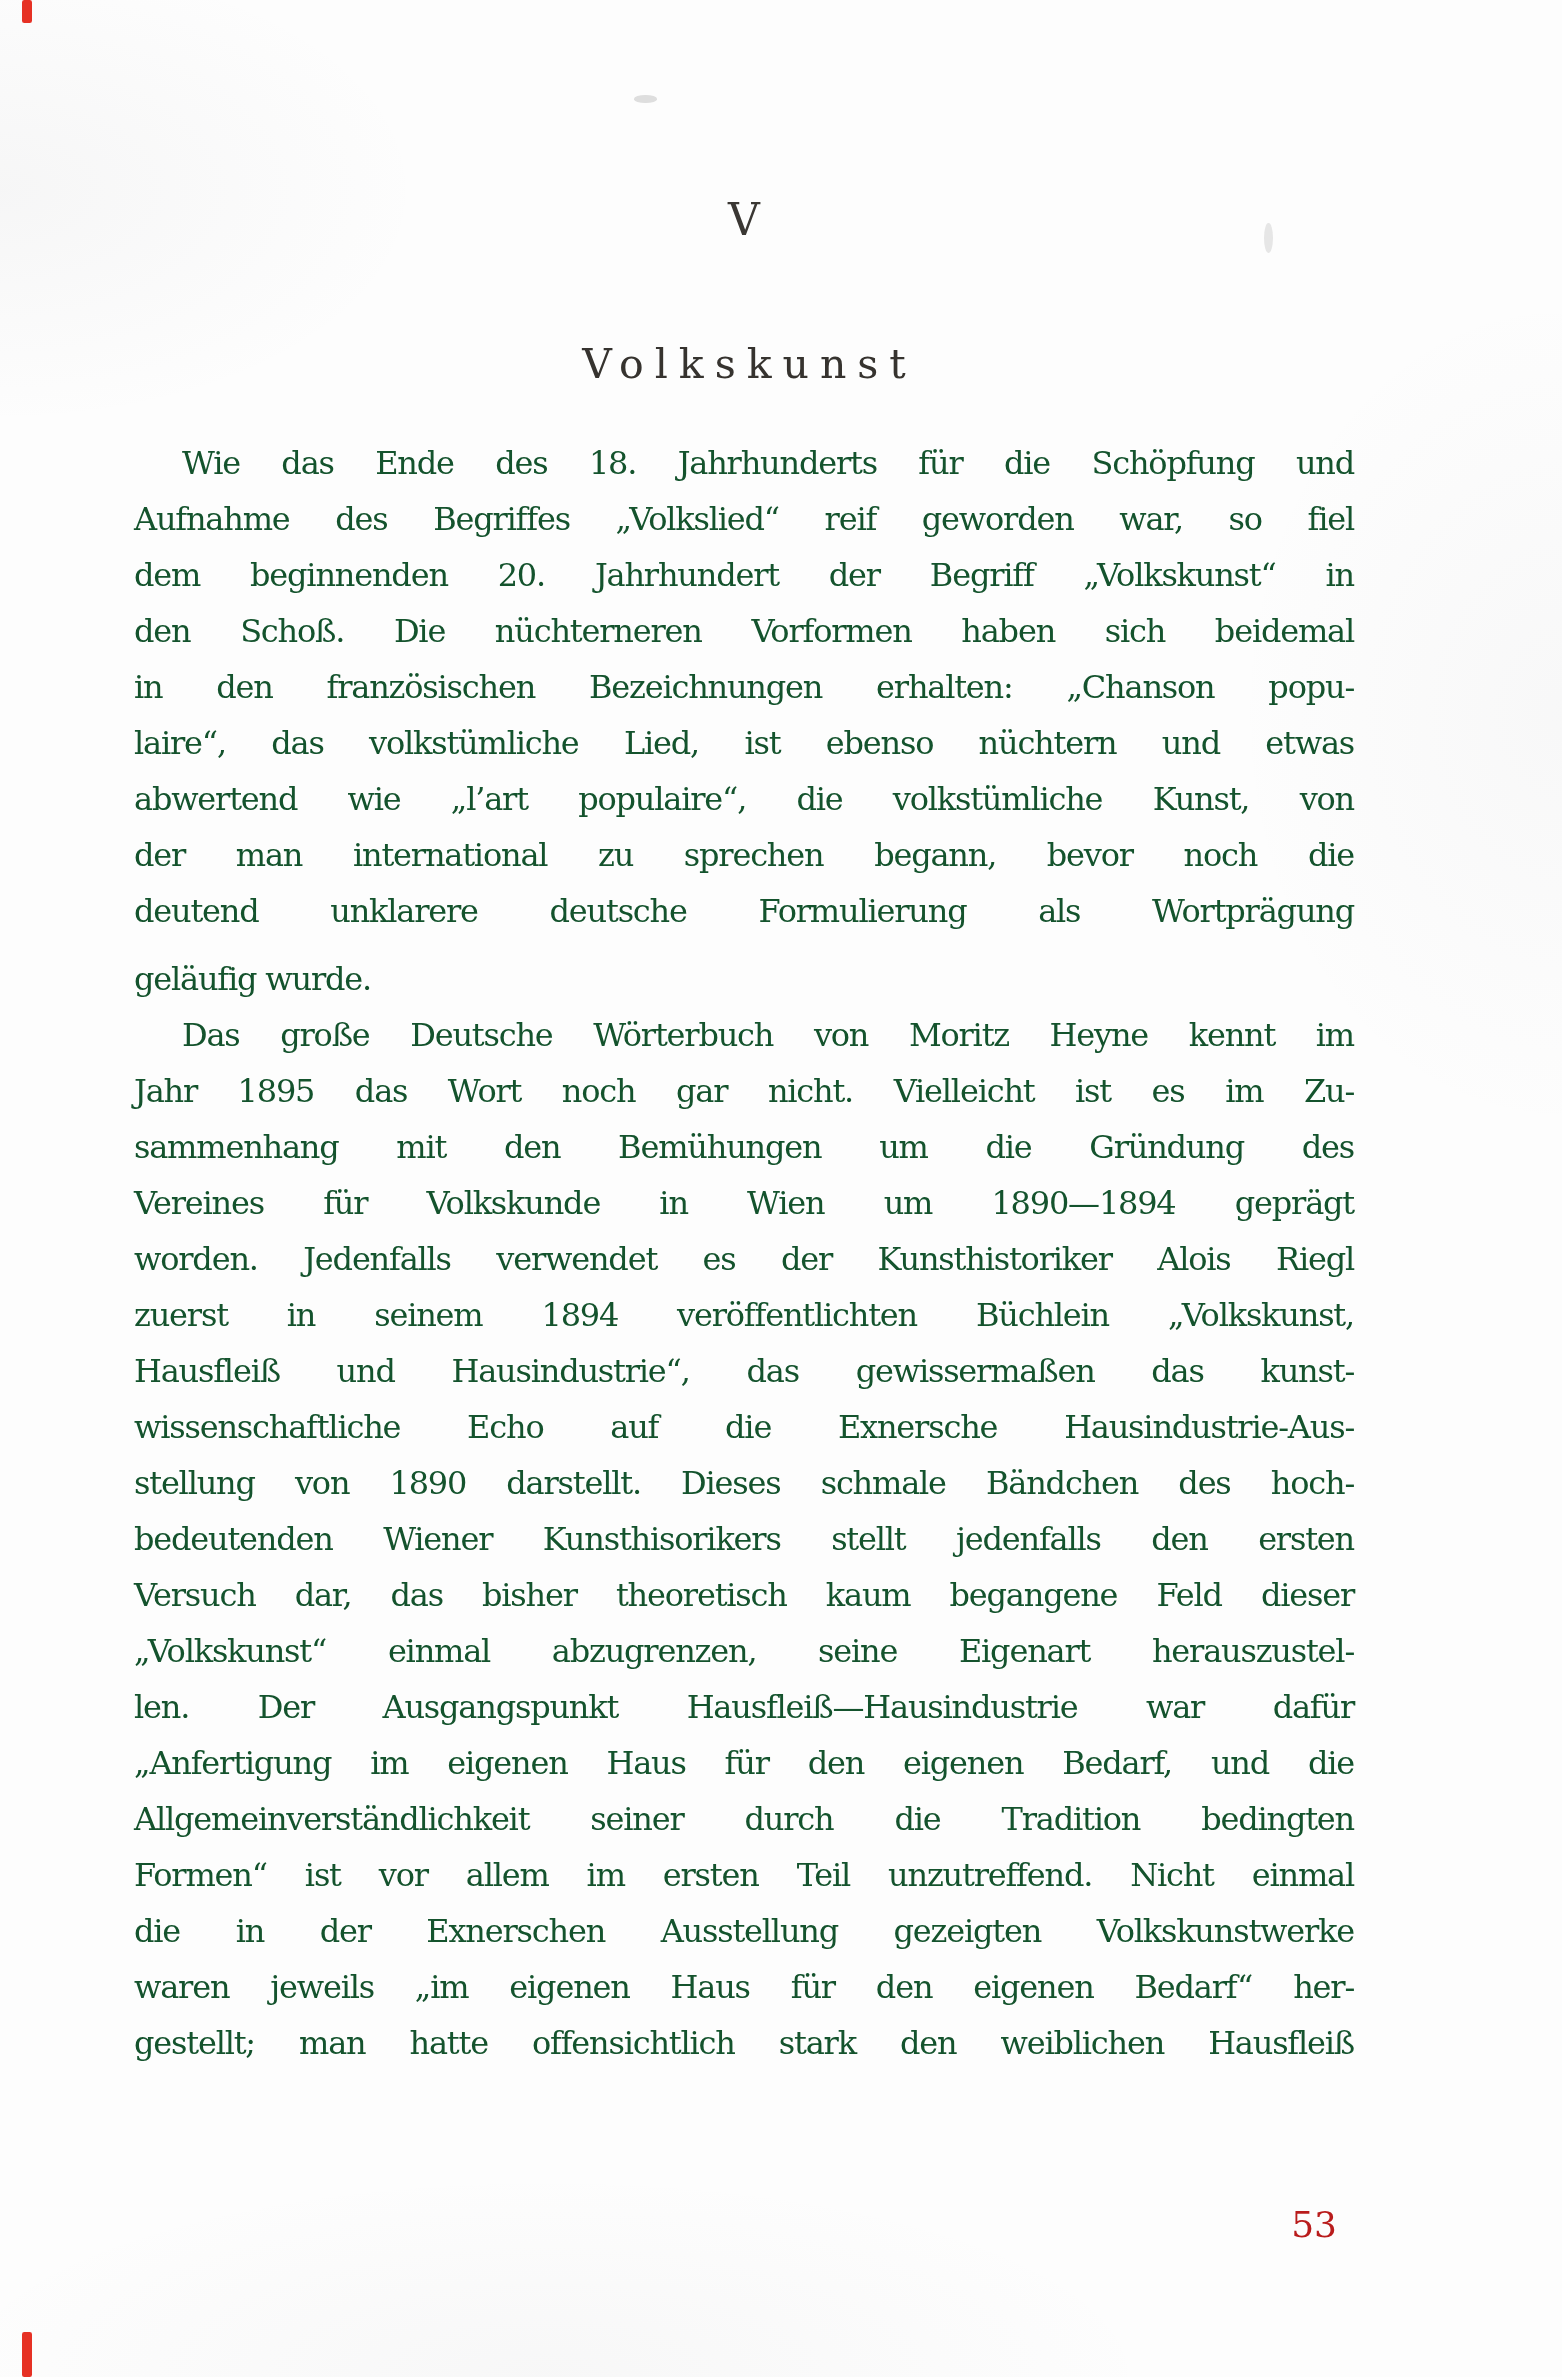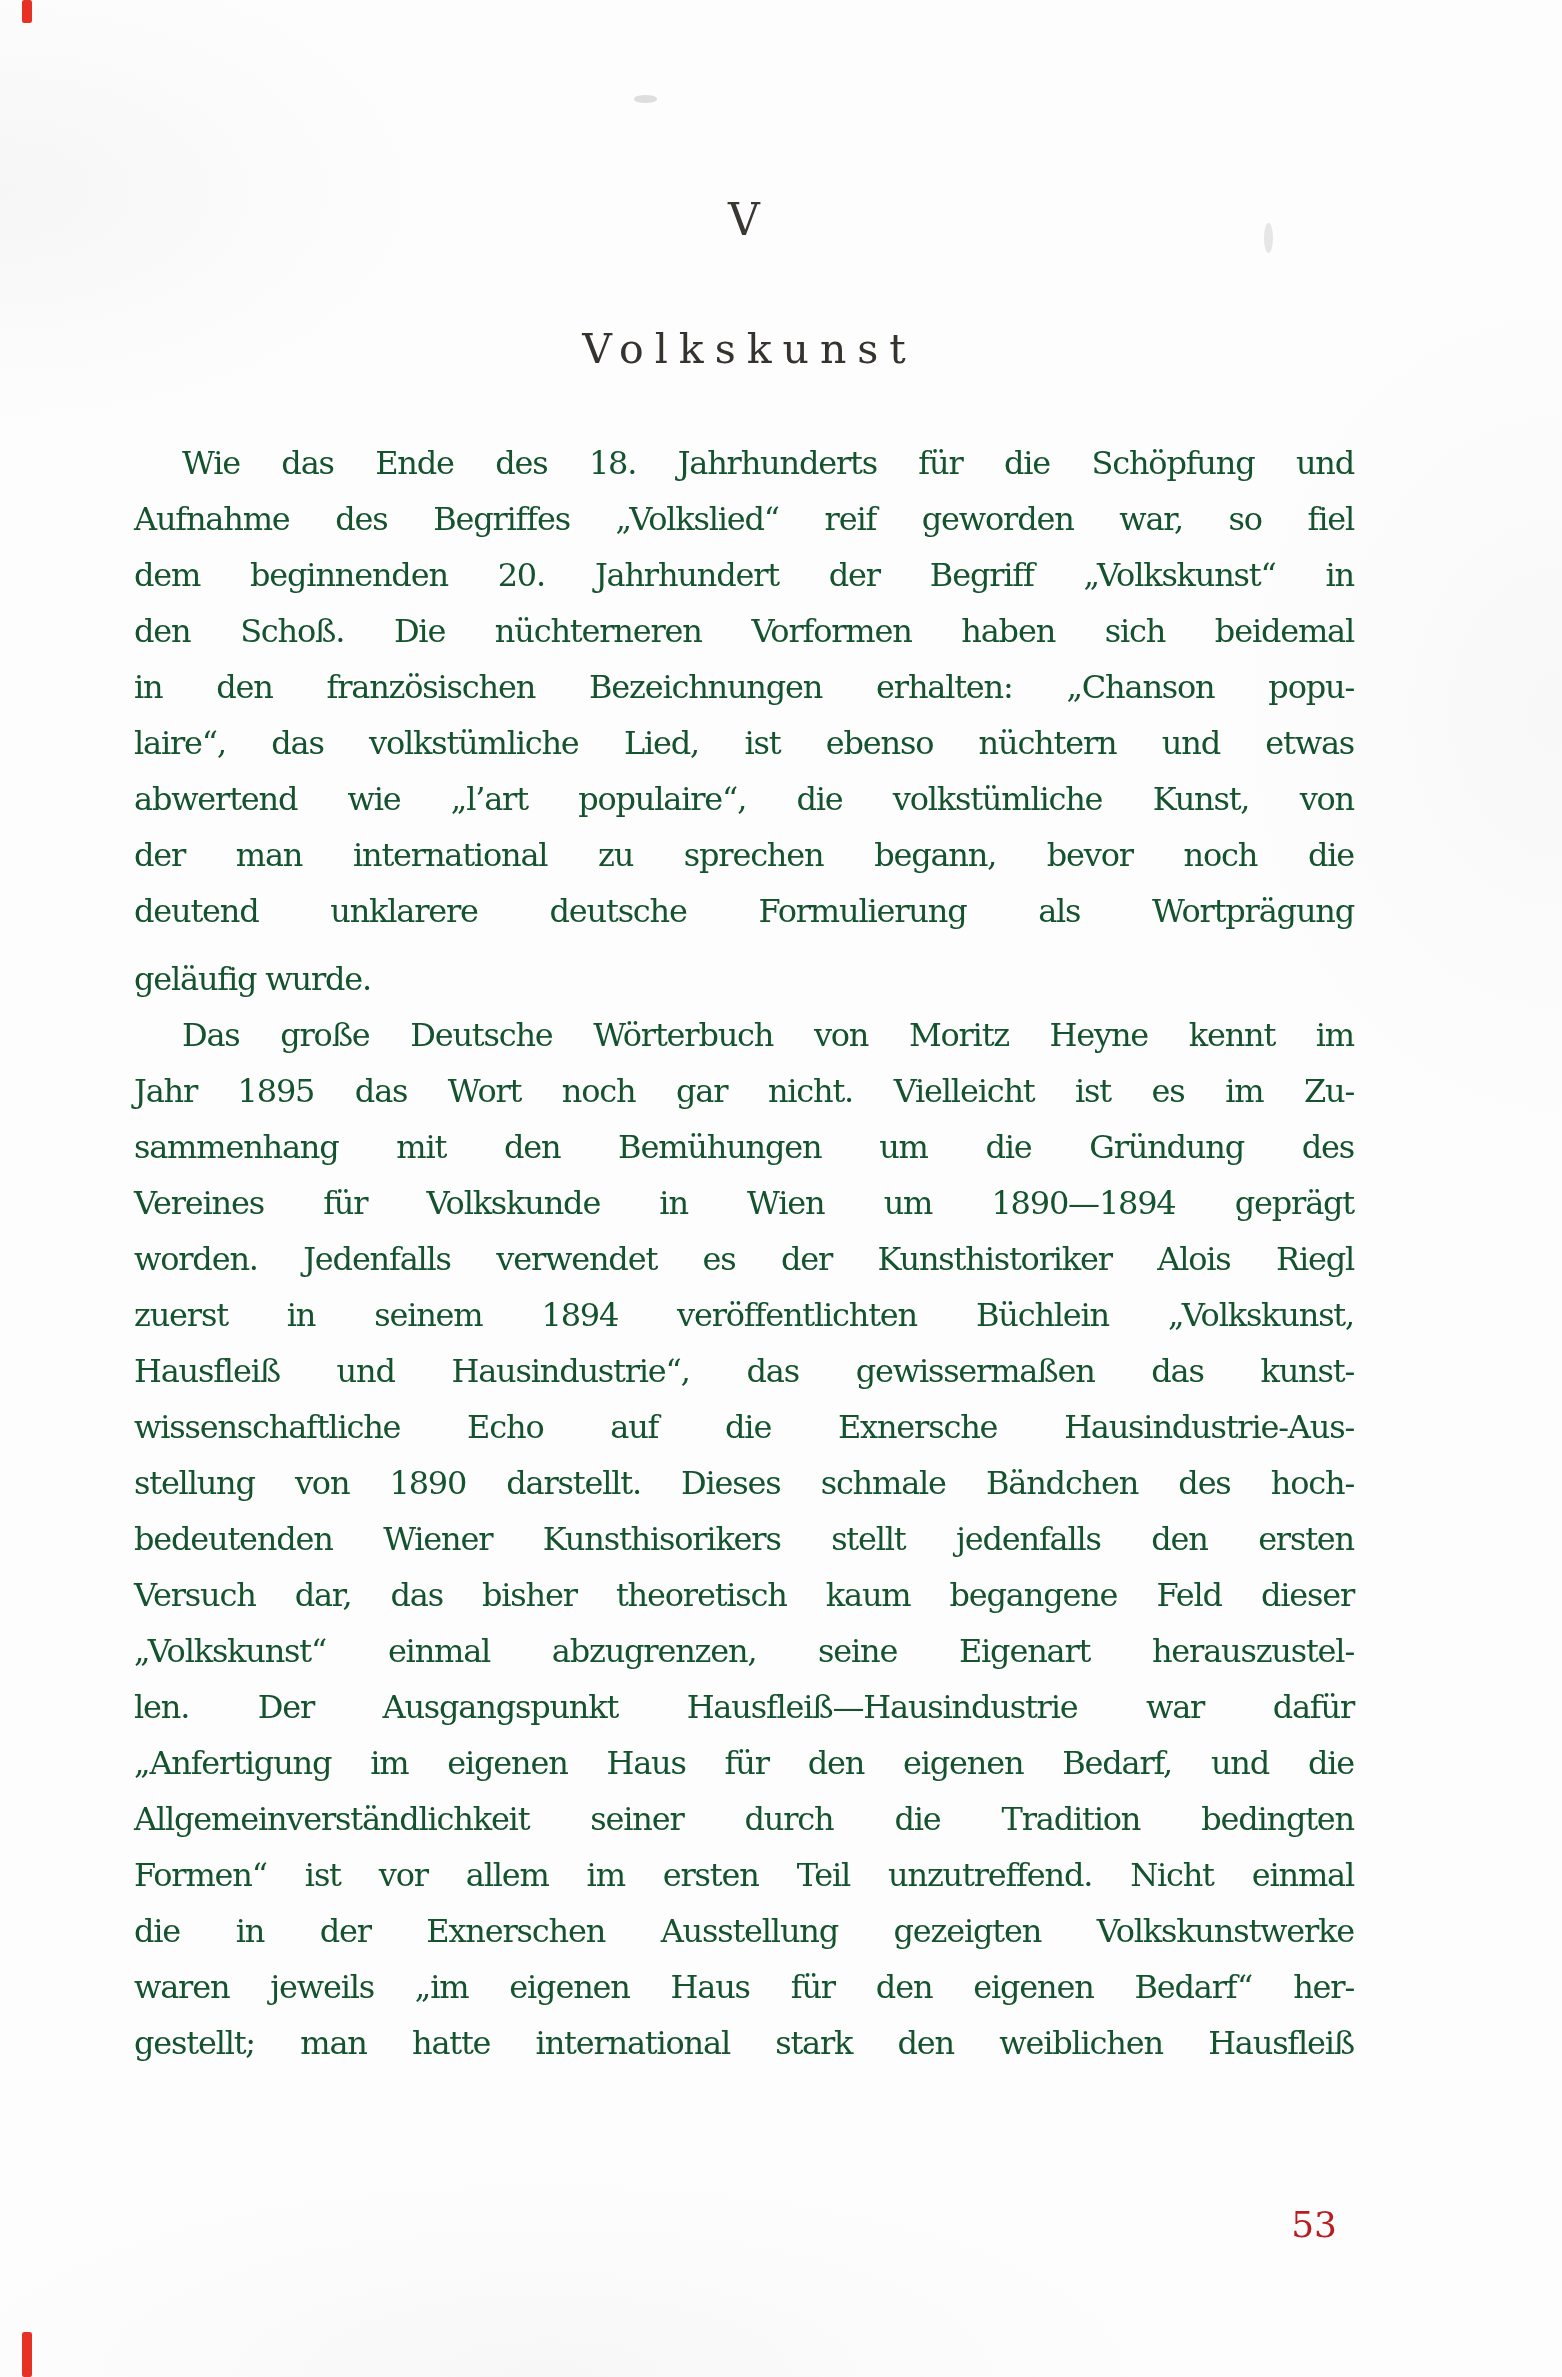--- a/index.html
+++ b/index.html
@@ -26,21 +26,21 @@
     left: 119px;
     top: 194px;
     width: 1250px;
     text-align: center;
     font-size: 44px;
     color: #3a3733;
   }
   .page-title {
     position: absolute;
     left: 119px;
-    top: 325px;
+    top: 340px;
     width: 1250px;
     text-align: center;
     font-size: 41px;
     letter-spacing: 11px;
     padding-left: 11px; 
     box-sizing: border-box;
     color: #36332f;
   }
 
   .body-text {
@@ -123,19 +123,19 @@
     <div class="line">stellung von 1890 darstellt. Dieses schmale Bändchen des hoch-</div>
     <div class="line">bedeutenden Wiener Kunsthisorikers stellt jedenfalls den ersten</div>
     <div class="line">Versuch dar, das bisher theoretisch kaum begangene Feld dieser</div>
     <div class="line">„Volkskunst“ einmal abzugrenzen, seine Eigenart herauszustel-</div>
     <div class="line">len. Der Ausgangspunkt Hausfleiß—Hausindustrie war dafür</div>
     <div class="line">„Anfertigung im eigenen Haus für den eigenen Bedarf, und die</div>
     <div class="line">Allgemeinverständlichkeit seiner durch die Tradition bedingten</div>
     <div class="line">Formen“ ist vor allem im ersten Teil unzutreffend. Nicht einmal</div>
     <div class="line">die in der Exnerschen Ausstellung gezeigten Volkskunstwerke</div>
     <div class="line">waren jeweils „im eigenen Haus für den eigenen Bedarf“ her-</div>
-    <div class="line">gestellt; man hatte international stark den weiblichen Hausfleiß</div>
+    <div class="line">gestellt; man hatte offensichtlich stark den weiblichen Hausfleiß</div>
   </div>
 
   <div class="page-number">53</div>
 
 </div>
 
 
 </body></html>

